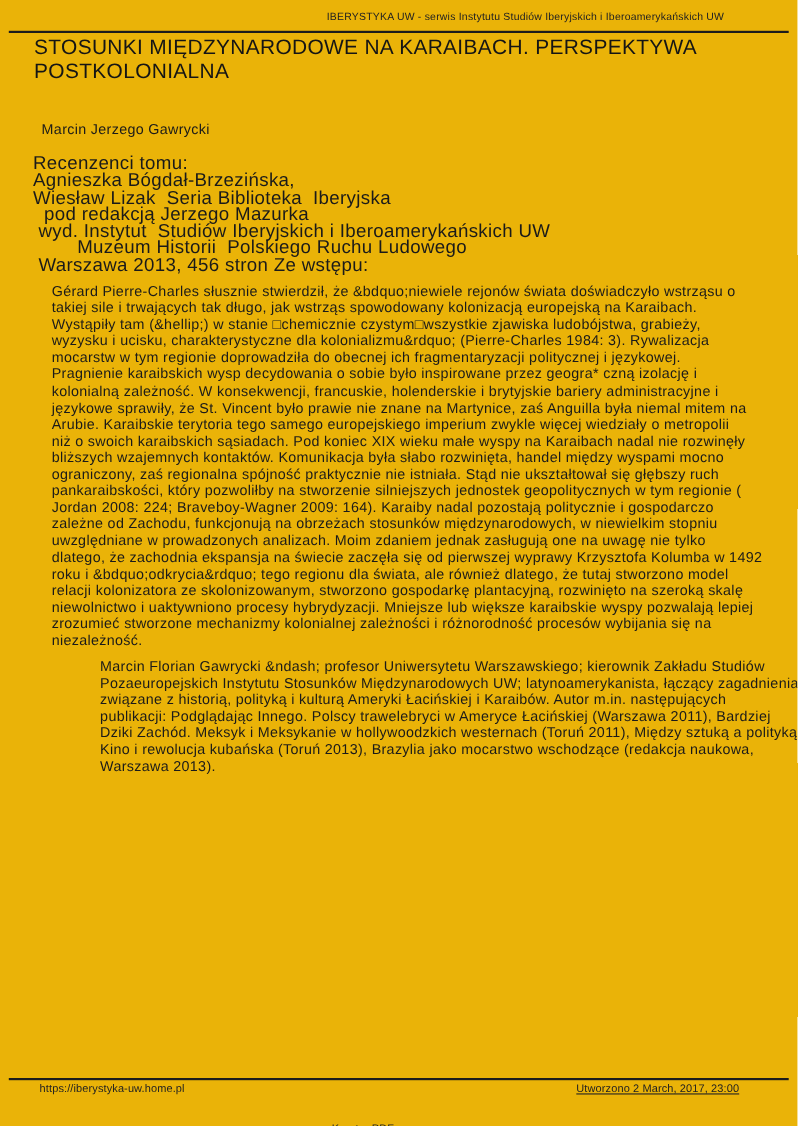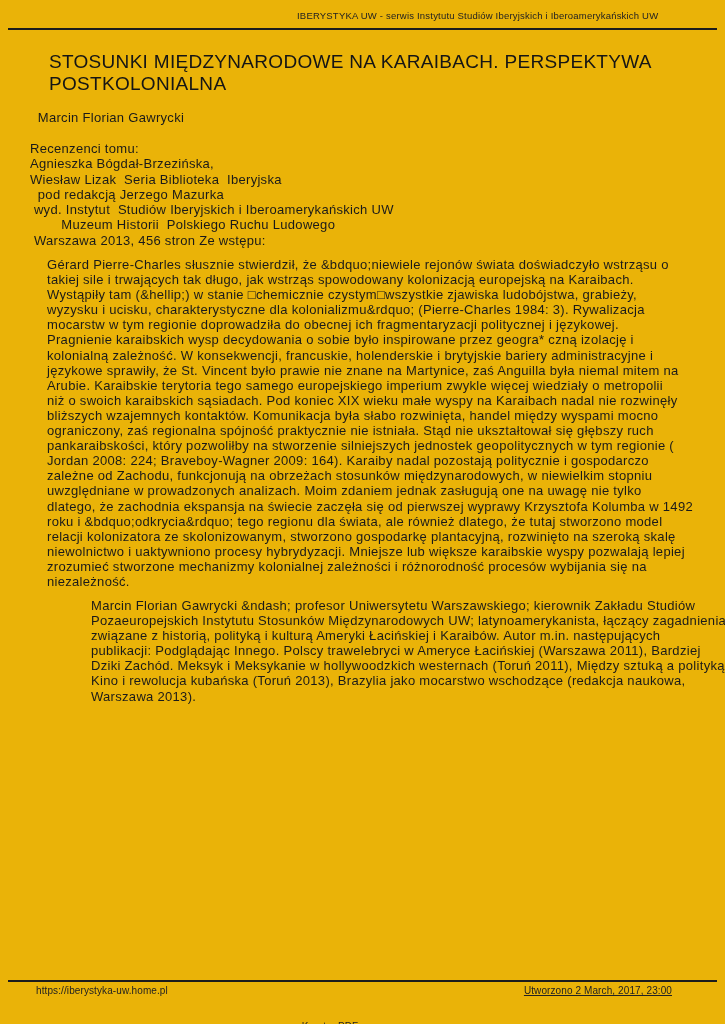--- a/index.html
+++ b/index.html
@@ -29,41 +29,41 @@
     height: 2px;
     background: #1c1c1c;
   }
   .rule-top { top: 28px; }
   .rule-bottom { top: 980px; }
   .title {
     position: absolute;
     top: 33px;
     left: 31px;
     width: 670px;
-    margin: 18px;
+    margin: 0;
     font-size: 19px;
     font-weight: 400;
     line-height: 21.5px;
     letter-spacing: 0.3px;
     white-space: pre-line;
     color: #151515;
   }
   .author {
     position: absolute;
     top: 110px;
     left: 30px;
     font-size: 13px;
     letter-spacing: 0.3px;
     white-space: pre;
   }
   .meta {
     position: absolute;
     top: 141px;
     left: 30px;
-    font-size: 13px;
+    font-size: 17px;
     line-height: 15.3px;
     letter-spacing: 0.3px;
     white-space: pre;
   }
   .body-text {
     position: absolute;
     left: 47px;
     width: 672px;
     font-size: 13px;
     line-height: 15.1px;
@@ -89,21 +89,21 @@
 
 <div class="page">
 
   <div class="site-header">IBERYSTYKA UW - serwis Instytutu Studiów Iberyjskich i Iberoamerykańskich UW</div>
 
   <div class="rule rule-top"></div>
 
   <h1 class="title">STOSUNKI MIĘDZYNARODOWE NA KARAIBACH. PERSPEKTYWA
 POSTKOLONIALNA</h1>
 
-  <div class="author">  Marcin Florian Gawrycki</div>
+  <div class="author">  Marcin Jerzego Gawrycki</div>
 
   <div class="meta">Recenzenci tomu:
 Agnieszka Bógdał-Brzezińska,
 Wiesław Lizak  Seria Biblioteka  Iberyjska
   pod redakcją Jerzego Mazurka
  wyd. Instytut  Studiów Iberyjskich i Iberoamerykańskich UW
         Muzeum Historii  Polskiego Ruchu Ludowego
  Warszawa 2013, 456 stron Ze wstępu:</div>
 
   <div class="body-text intro">Gérard Pierre-Charles słusznie stwierdził, że &amp;bdquo;niewiele rejonów świata doświadczyło wstrząsu o

